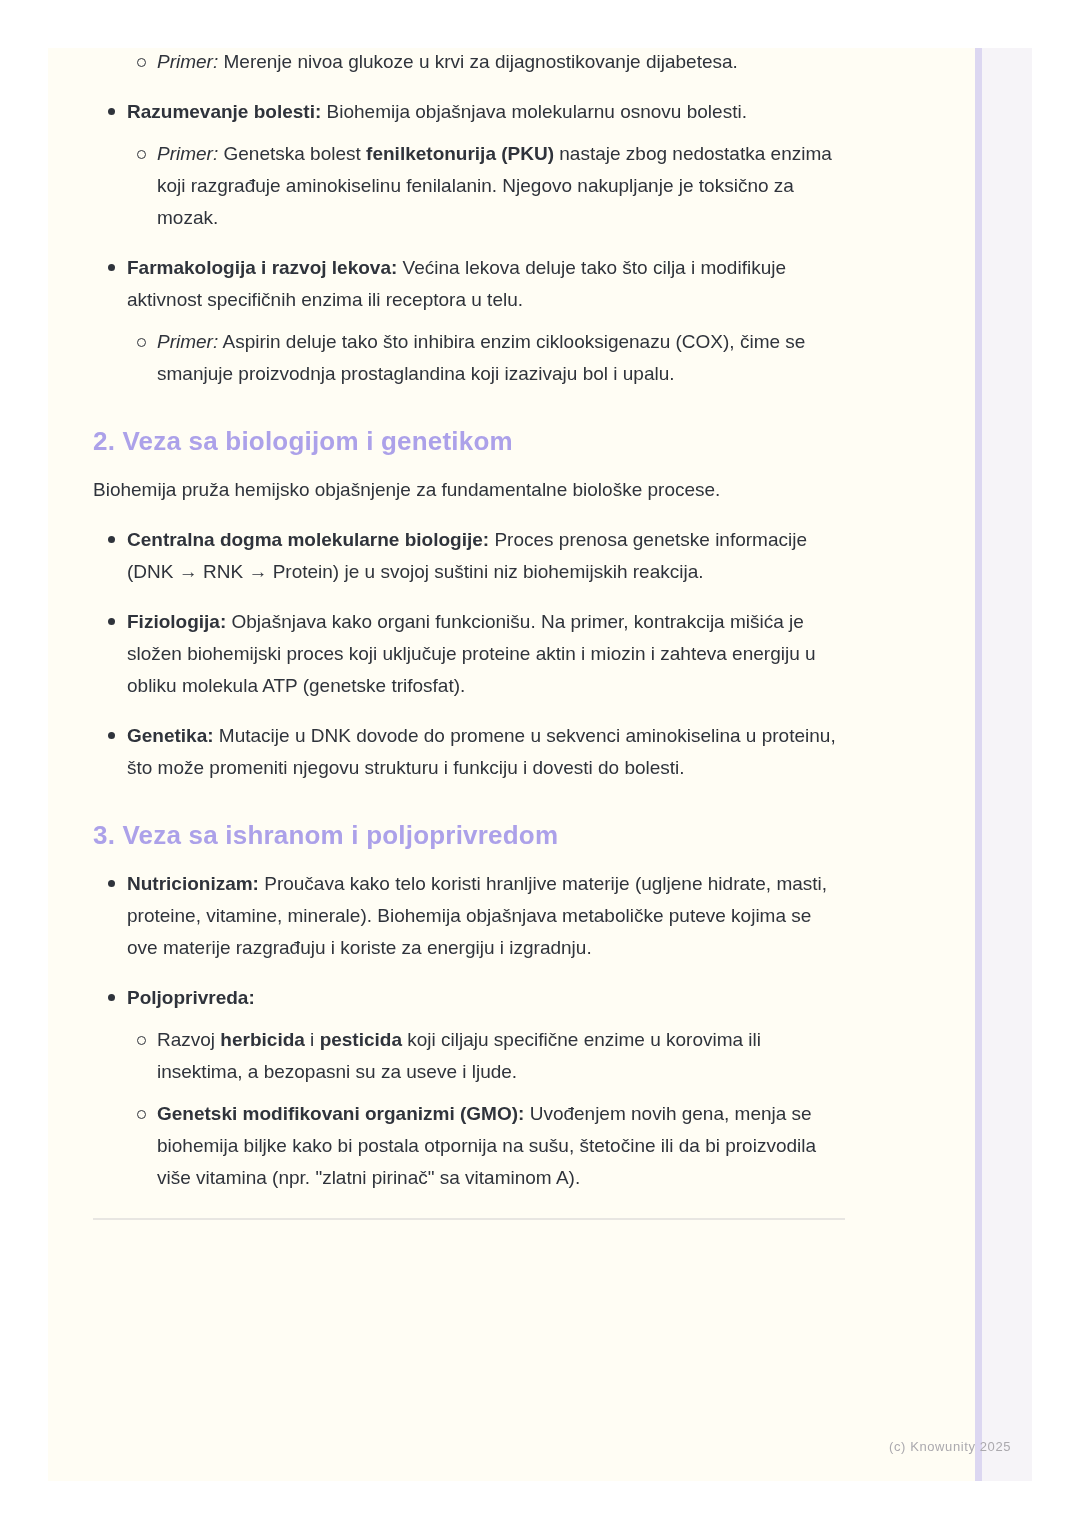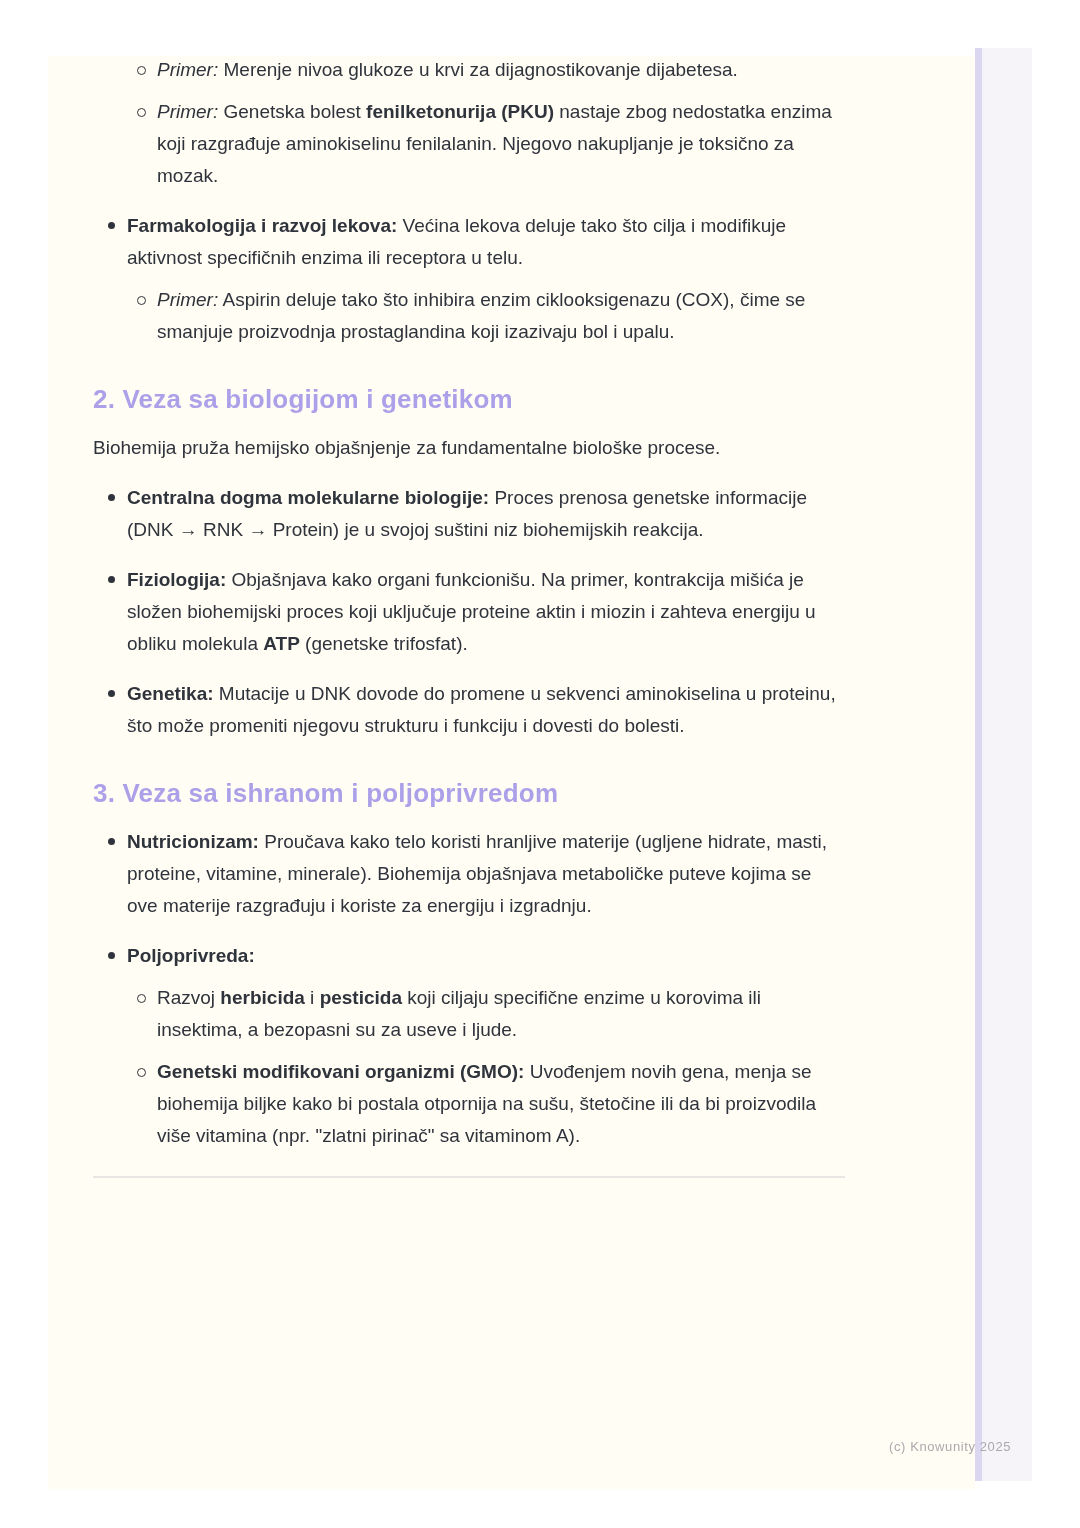--- a/index.html
+++ b/index.html
@@ -5,21 +5,21 @@
   html, body { margin:0; padding:0; }
   body {
     width:1080px; height:1528px;
     background:#ffffff;
     font-family:"Liberation Sans", sans-serif;
     position:relative;
     overflow:hidden;
     color:#2F333B;
   }
   .page {
-    position:absolute; left:48px; top:56px;
+    position:absolute; left:48px; top:48px;
     width:927px; height:1433px;
     background:#FFFDF4;
     box-sizing:border-box;
     padding:6px 4px 0 45px;
   }
   .content {
     width:752px;
     font-size:19px;
     line-height:32px;
   }
@@ -76,20 +76,24 @@
 <body>
 
 <div class="page">
   <div class="content">
 
     <div class="li l2">
       <span class="marker"></span>
       <div class="li-text"><span style="font-style: italic;">Primer:</span><span> Merenje nivoa glukoze u krvi za dijagnostikovanje dijabetesa.</span></div>
     </div>
 
+    <div class="li l1">
+      <span class="marker"></span>
+      <div class="li-text"><span style="font-weight: 700;">Razumevanje bolesti:</span><span> Biohemija objašnjava molekularnu osnovu bolesti.</span></div>
+    </div>
 
     <div class="li l2">
       <span class="marker"></span>
       <div class="li-text"><span style="font-style: italic;">Primer:</span><span> Genetska bolest </span><span style="font-weight: 700;">fenilketonurija (PKU)</span><span> nastaje zbog nedostatka enzima koji razgrađuje aminokiselinu fenilalanin. Njegovo nakupljanje je toksično za mozak.</span></div>
     </div>
 
     <div class="li l1">
       <span class="marker"></span>
       <div class="li-text"><span style="font-weight: 700;">Farmakologija i razvoj lekova:</span><span> Većina lekova deluje tako što cilja i modifikuje aktivnost specifičnih enzima ili receptora u telu.</span></div>
     </div>
@@ -103,21 +107,21 @@
 
     <p class="body">Biohemija pruža hemijsko objašnjenje za fundamentalne biološke procese.</p>
 
     <div class="li l1">
       <span class="marker"></span>
       <div class="li-text"><span style="font-weight: 700;">Centralna dogma molekularne biologije:</span><span> Proces prenosa genetske informacije (DNK → RNK → Protein) je u svojoj suštini niz biohemijskih reakcija.</span></div>
     </div>
 
     <div class="li l1">
       <span class="marker"></span>
-      <div class="li-text"><span style="font-weight: 700;">Fiziologija:</span><span> Objašnjava kako organi funkcionišu. Na primer, kontrakcija mišića je složen biohemijski proces koji uključuje proteine aktin i miozin i zahteva energiju u obliku molekula </span><span style="font-weight: 700;">ATP</span><span> (genetske trifosfat).</span></div>
+      <div class="li-text"><span style="font-weight: 700;">Fiziologija:</span><span> Objašnjava kako organi funkcionišu. Na primer, kontrakcija mišića je složen biohemijski proces koji uključuje proteine aktin i miozin i zahteva energiju u obliku molekula </span><span style="font-weight: 400;">ATP</span><span> (genetske trifosfat).</span></div>
     </div>
 
     <div class="li l1">
       <span class="marker"></span>
       <div class="li-text"><span style="font-weight: 700;">Genetika:</span><span> Mutacije u DNK dovode do promene u sekvenci aminokiselina u proteinu, što može promeniti njegovu strukturu i funkciju i dovesti do bolesti.</span></div>
     </div>
 
     <h2 class="sec">3. Veza sa ishranom i poljoprivredom</h2>
 
     <div class="li l1">

